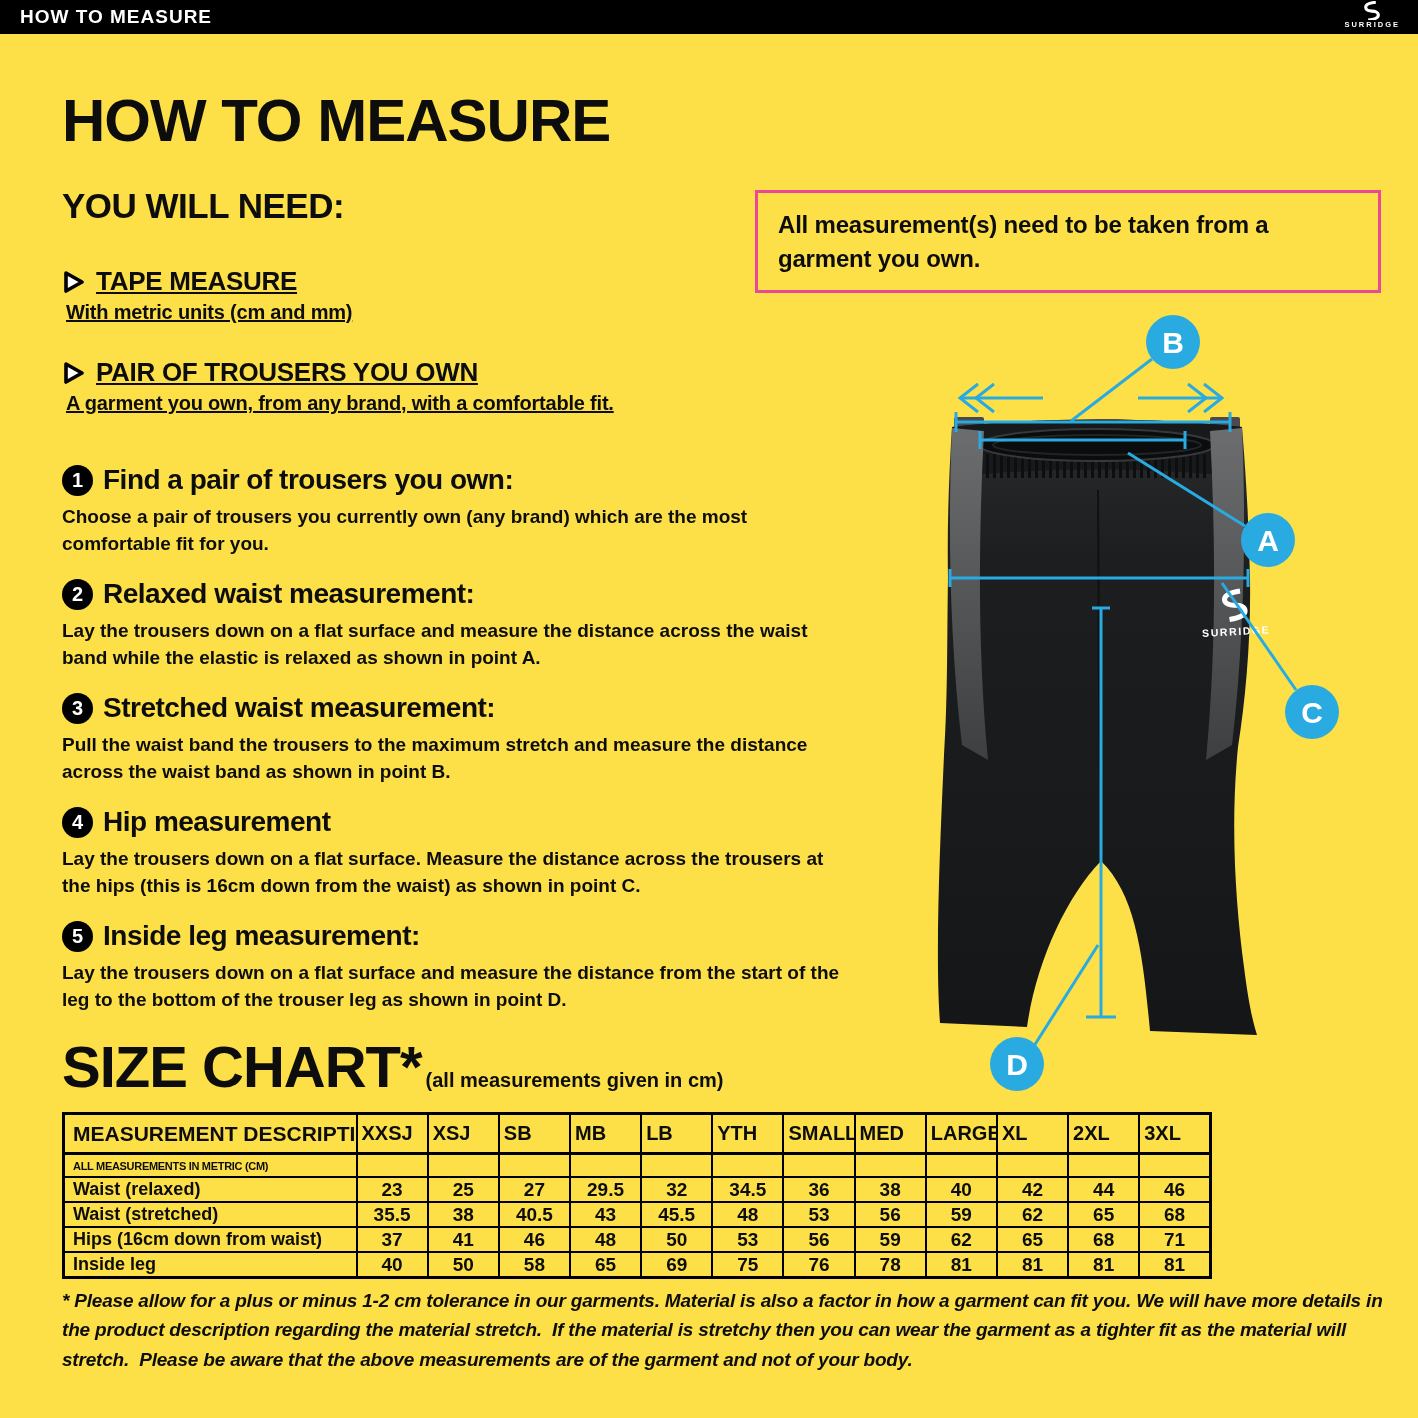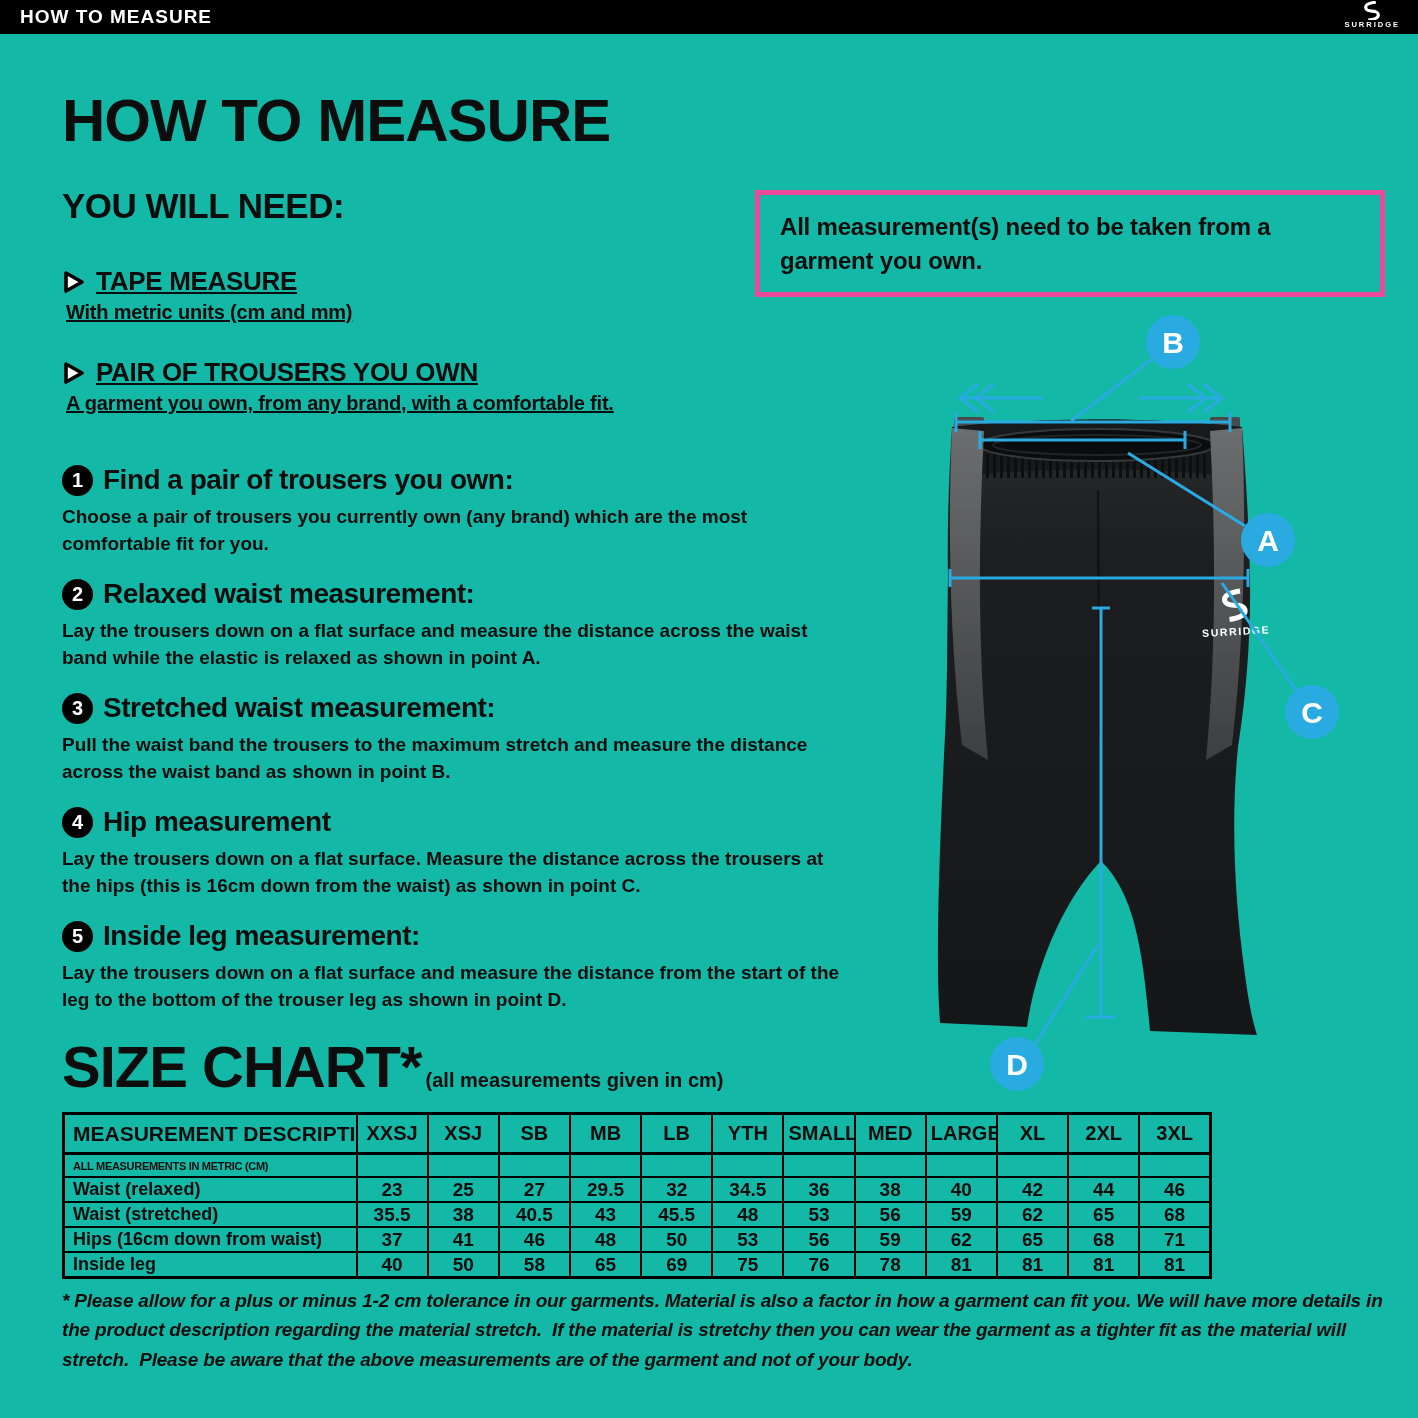--- a/index.html
+++ b/index.html
@@ -1,16 +1,16 @@
 <!DOCTYPE html>
 <html><head>
 <meta charset="utf-8">
 <style>
   html,body{margin:0;padding:0;background:#ffffff;}
-  .page{position:relative;width:1418px;height:1418px;background:#14b8a6;overflow:hidden;
+  .page{position:relative;width:1418px;height:1418px;background:#fde047;overflow:hidden;
         font-family:"Liberation Sans",sans-serif;color:#0d0d0d;}
 
   
   .topbar{position:absolute;left:0;top:0;width:1418px;height:34px;background:#000;
           display:flex;align-items:center;}
   .topbar .bar-title{color:#fff;font-size:19px;font-weight:800;letter-spacing:1px;margin-left:20px;}
   .topbar .brand{position:absolute;right:18px;top:1px;display:flex;flex-direction:column;align-items:center;line-height:1;}
   .topbar .brand .brand-text{color:#fff;font-size:7.5px;font-weight:700;letter-spacing:2px;margin-top:1px;}
 
   
@@ -19,21 +19,21 @@
 
   
   .need{position:absolute;left:62px;width:700px;text-decoration:underline;}
   .need.n0{top:266px;}
   .need.n1{top:357px;}
   .need .row{display:flex;align-items:center;gap:10px;}
   .need .title{font-size:26px;font-weight:800;letter-spacing:-.3px;}
   .need .sub{font-size:20px;font-weight:700;margin-top:4px;margin-left:4px;letter-spacing:-.2px;}
 
   
-  .callout{position:absolute;left:755px;top:190px;width:580px;border:5px solid #ec4899;
+  .callout{position:absolute;left:755px;top:190px;width:580px;border:3px solid #ec4899;
            padding:15px 20px;font-size:24px;font-weight:800;line-height:1.4;letter-spacing:-.2px;}
 
   
   .step{position:absolute;left:62px;width:790px;}
   .step.s0{top:464px;} .step.s1{top:578px;} .step.s2{top:692px;} .step.s3{top:806px;} .step.s4{top:920px;}
   .step .head{display:flex;align-items:center;gap:10px;}
   .step .numball{width:31px;height:31px;border-radius:50%;background:#000;color:#fff;flex:0 0 31px;
                  display:flex;align-items:center;justify-content:center;font-size:20px;font-weight:800;}
   .step .title{font-size:28px;font-weight:800;letter-spacing:-.5px;}
   .step .body{margin-top:8px;width:780px;font-size:19px;font-weight:700;line-height:1.42;letter-spacing:0;}
@@ -43,21 +43,21 @@
 
   
   .sizechart-head{position:absolute;left:62px;top:1033px;display:flex;align-items:baseline;gap:4px;}
   .sizechart-head .big{font-size:58px;font-weight:800;letter-spacing:-1px;}
   .sizechart-head .small{font-size:20px;font-weight:700;}
 
   
   table.sizes{position:absolute;left:62px;top:1112px;width:1150px;border-collapse:collapse;
               table-layout:fixed;border:3px solid #000;}
   table.sizes th,table.sizes td{border:2px solid #000;padding:0 4px;white-space:nowrap;overflow:hidden;}
-  table.sizes thead th{height:37px;font-size:20px;font-weight:700;text-align:center;border-bottom:3px solid #000;}
+  table.sizes thead th{height:37px;font-size:20px;font-weight:700;text-align:left;border-bottom:3px solid #000;}
   table.sizes thead th.desc{text-align:left;padding-left:8px;font-size:21px;}
   table.sizes td{height:23px;font-size:19px;font-weight:600;text-align:center;}
   table.sizes td.desc{text-align:left;padding-left:8px;font-size:18px;}
   table.sizes tr.note td{height:21px;}
   table.sizes tr.note td.desc{font-size:11px;font-weight:700;letter-spacing:-.3px;margin-top:47px;}
 
   
   .footnote{position:absolute;left:62px;top:1286px;width:1330px;font-size:19px;font-weight:700;
             font-style:italic;line-height:1.55;letter-spacing:-.2px;white-space:pre-wrap;}
 </style>

